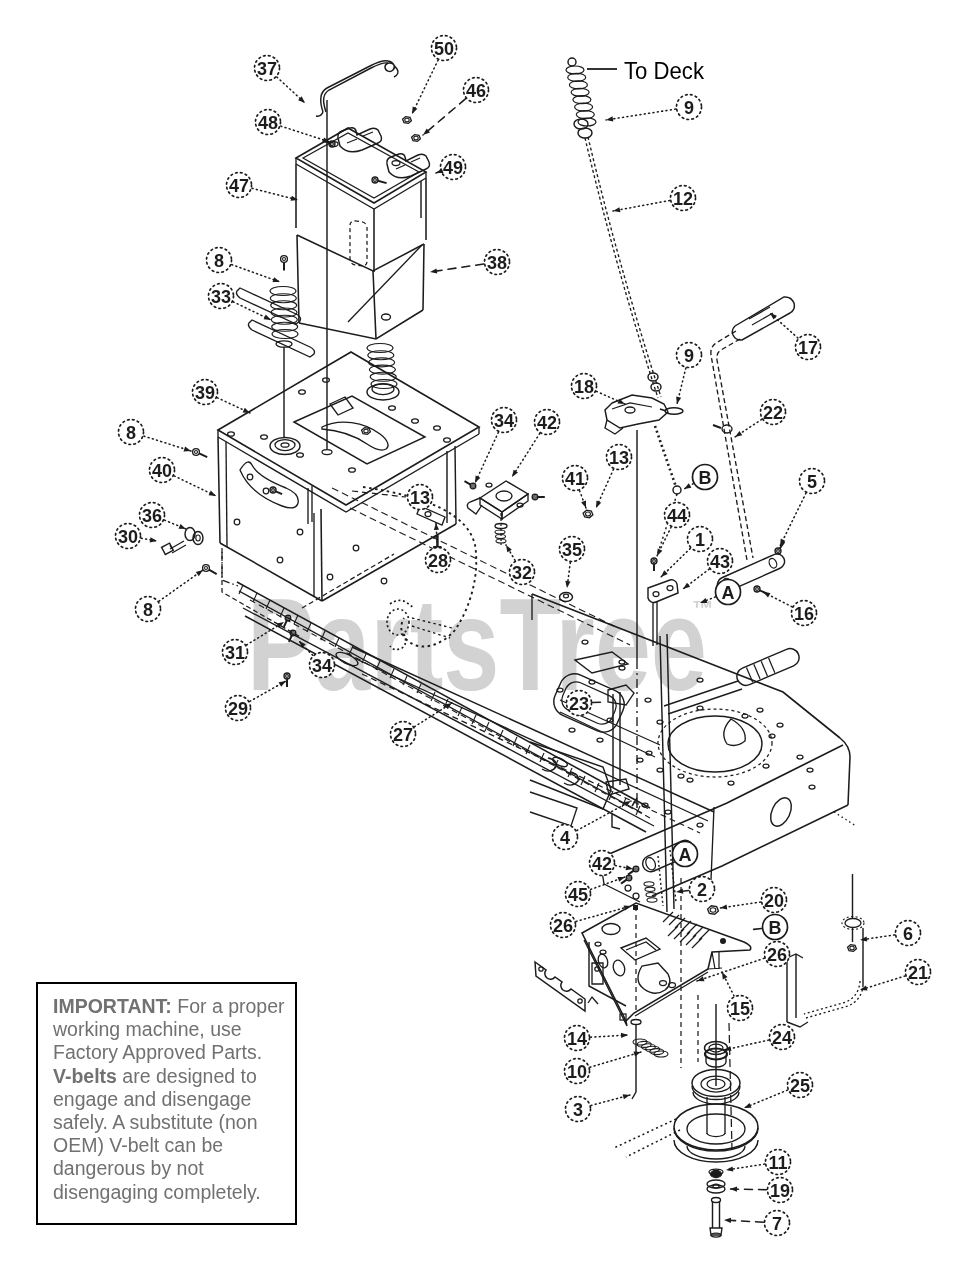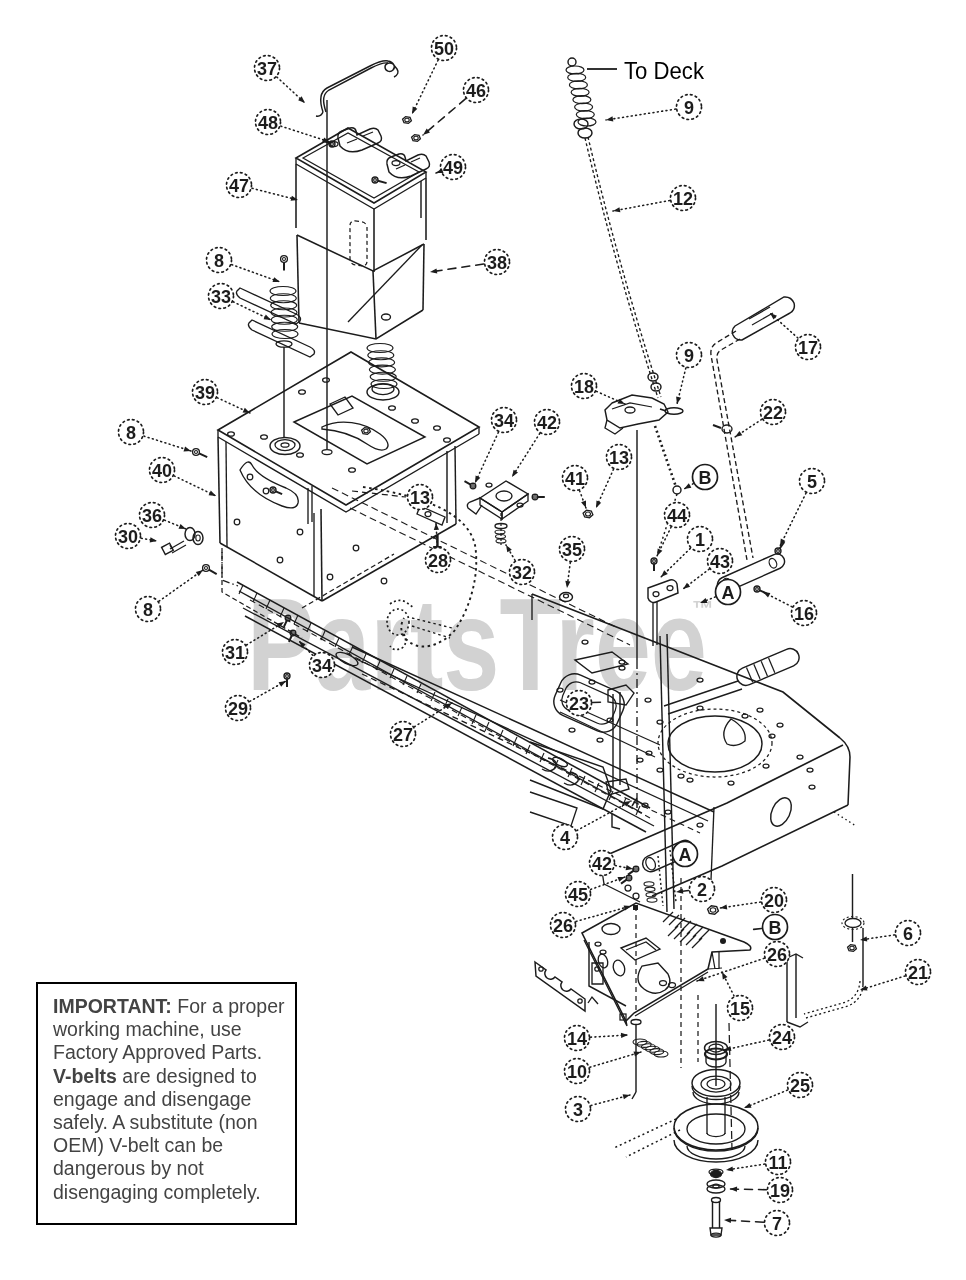--- a/index.html
+++ b/index.html
@@ -1,19 +1,19 @@
 <!DOCTYPE html>
 <html><head>
 <meta charset="utf-8">
 <style>
   html,body { margin:0; padding:0; background:#ffffff; }
   * { font-family: "Liberation Sans", sans-serif; }
   #page { position:relative; width:966px; height:1280px; background:#ffffff; overflow:hidden; filter: grayscale(1); }
   #note { position:absolute; left:36px; top:982px; width:240px; height:228px;
-          border:2px solid #000; padding:11px 2px 0 15px; font-size:19.5px; line-height:23.2px; color:#14532d; }
+          border:2px solid #000; padding:11px 2px 0 15px; font-size:19.5px; line-height:23.2px; color:#ec4899; }
 </style>
 </head>
 <body>
 <div id="page">
 
 <svg width="966" height="1280" viewBox="0 0 966 1280">
 
 <g>
         <text x="247" y="690" font-family="Liberation Serif, serif" font-weight="bold" font-size="131" fill="#d2d2d2" textLength="460" lengthAdjust="spacingAndGlyphs">PartsTree</text>
         <text x="692" y="616" font-family="Liberation Serif, serif" font-weight="bold" font-size="22" fill="#d2d2d2">™</text>

